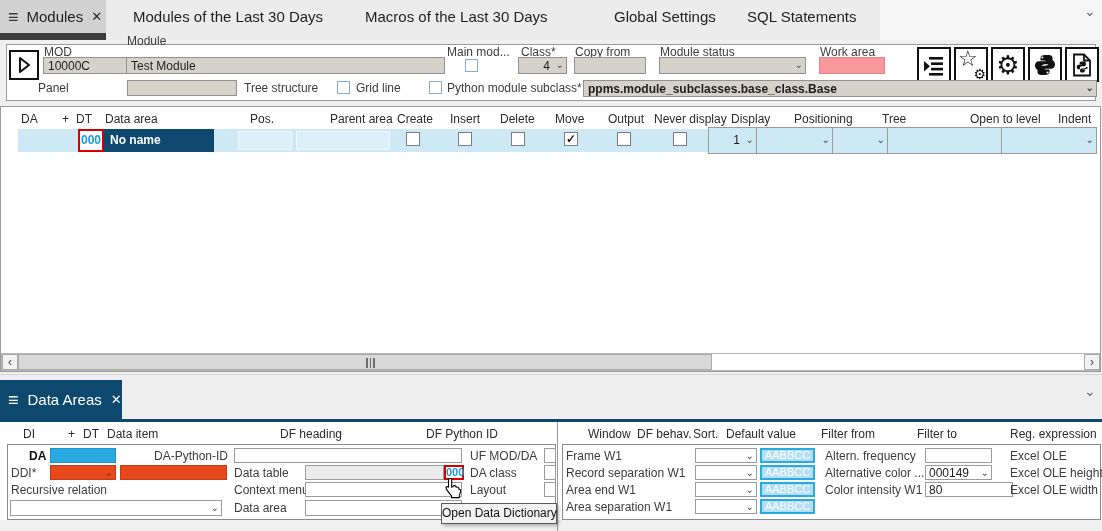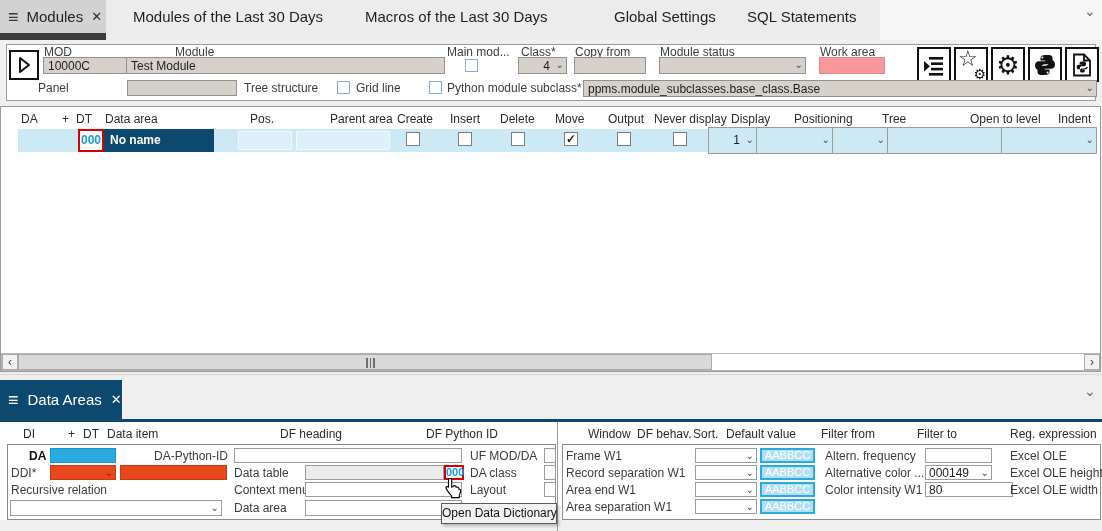--- a/index.html
+++ b/index.html
@@ -89,21 +89,21 @@
 
   <div class="playbtn">
     <svg width="20" height="20" viewBox="0 0 20 20">
         <polygon points="6,3 6,17 15,10" fill="none" stroke="#111" stroke-width="2" stroke-linejoin="round"></polygon>
       </svg>
   </div>
 
   <div class="lbl" style="left:44px; top:45px;">MOD</div>
   <div class="field" style="left:43px; top:57px; width:96px;">10000C</div>
 
-  <div class="lbl" style="left:127px; top:45px;margin-left:48px;">Module</div>
+  <div class="lbl" style="left:127px; top:34px;">Module</div>
   <div class="field" style="left:126px; top:57px; width:319px;">Test Module</div>
 
   <div class="lbl" style="left:447px; top:45px;">Main mod...</div>
   <div class="cb" style="left:465px; top:59px;"></div>
 
   <div class="lbl" style="left:521px; top:45px;">Class*</div>
   <div class="field" style="left:518px; top:57px; width:49px;">
     <span style="position:absolute; right:16px; top:1px;">4</span>
     <span class="chev">⌄</span>
   </div>
@@ -152,21 +152,21 @@
     </svg>
   </div>
 
   <div class="lbl" style="left:38px; top:81px;">Panel</div>
   <div class="field" style="left:127px; top:80px; width:110px; height:16px;"></div>
   <div class="lbl" style="left:244px; top:81px;">Tree structure</div>
   <div class="cb" style="left:337px; top:81px;"></div>
   <div class="lbl" style="left:356px; top:81px;">Grid line</div>
   <div class="cb" style="left:429px; top:81px;"></div>
   <div class="lbl" style="left:447px; top:81px;">Python module subclass*</div>
-  <div class="field" style="left:583px; top:80px; width:514px;">
+  <div class="field" style="left:583px; top:80px; width:514px;font-weight:bold;">
     <span>ppms.module_subclasses.base_class.Base</span>
     <span class="chev">⌄</span>
   </div>
 
   <div class="panel-grid"></div>
 
   <div class="hdr" style="left:21px; top:112px;">DA</div>
   <div class="hdr" style="left:62px; top:112px;">+</div>
   <div class="hdr" style="left:76px; top:112px;">DT</div>
   <div class="hdr" style="left:105px; top:112px;">Data area</div>

